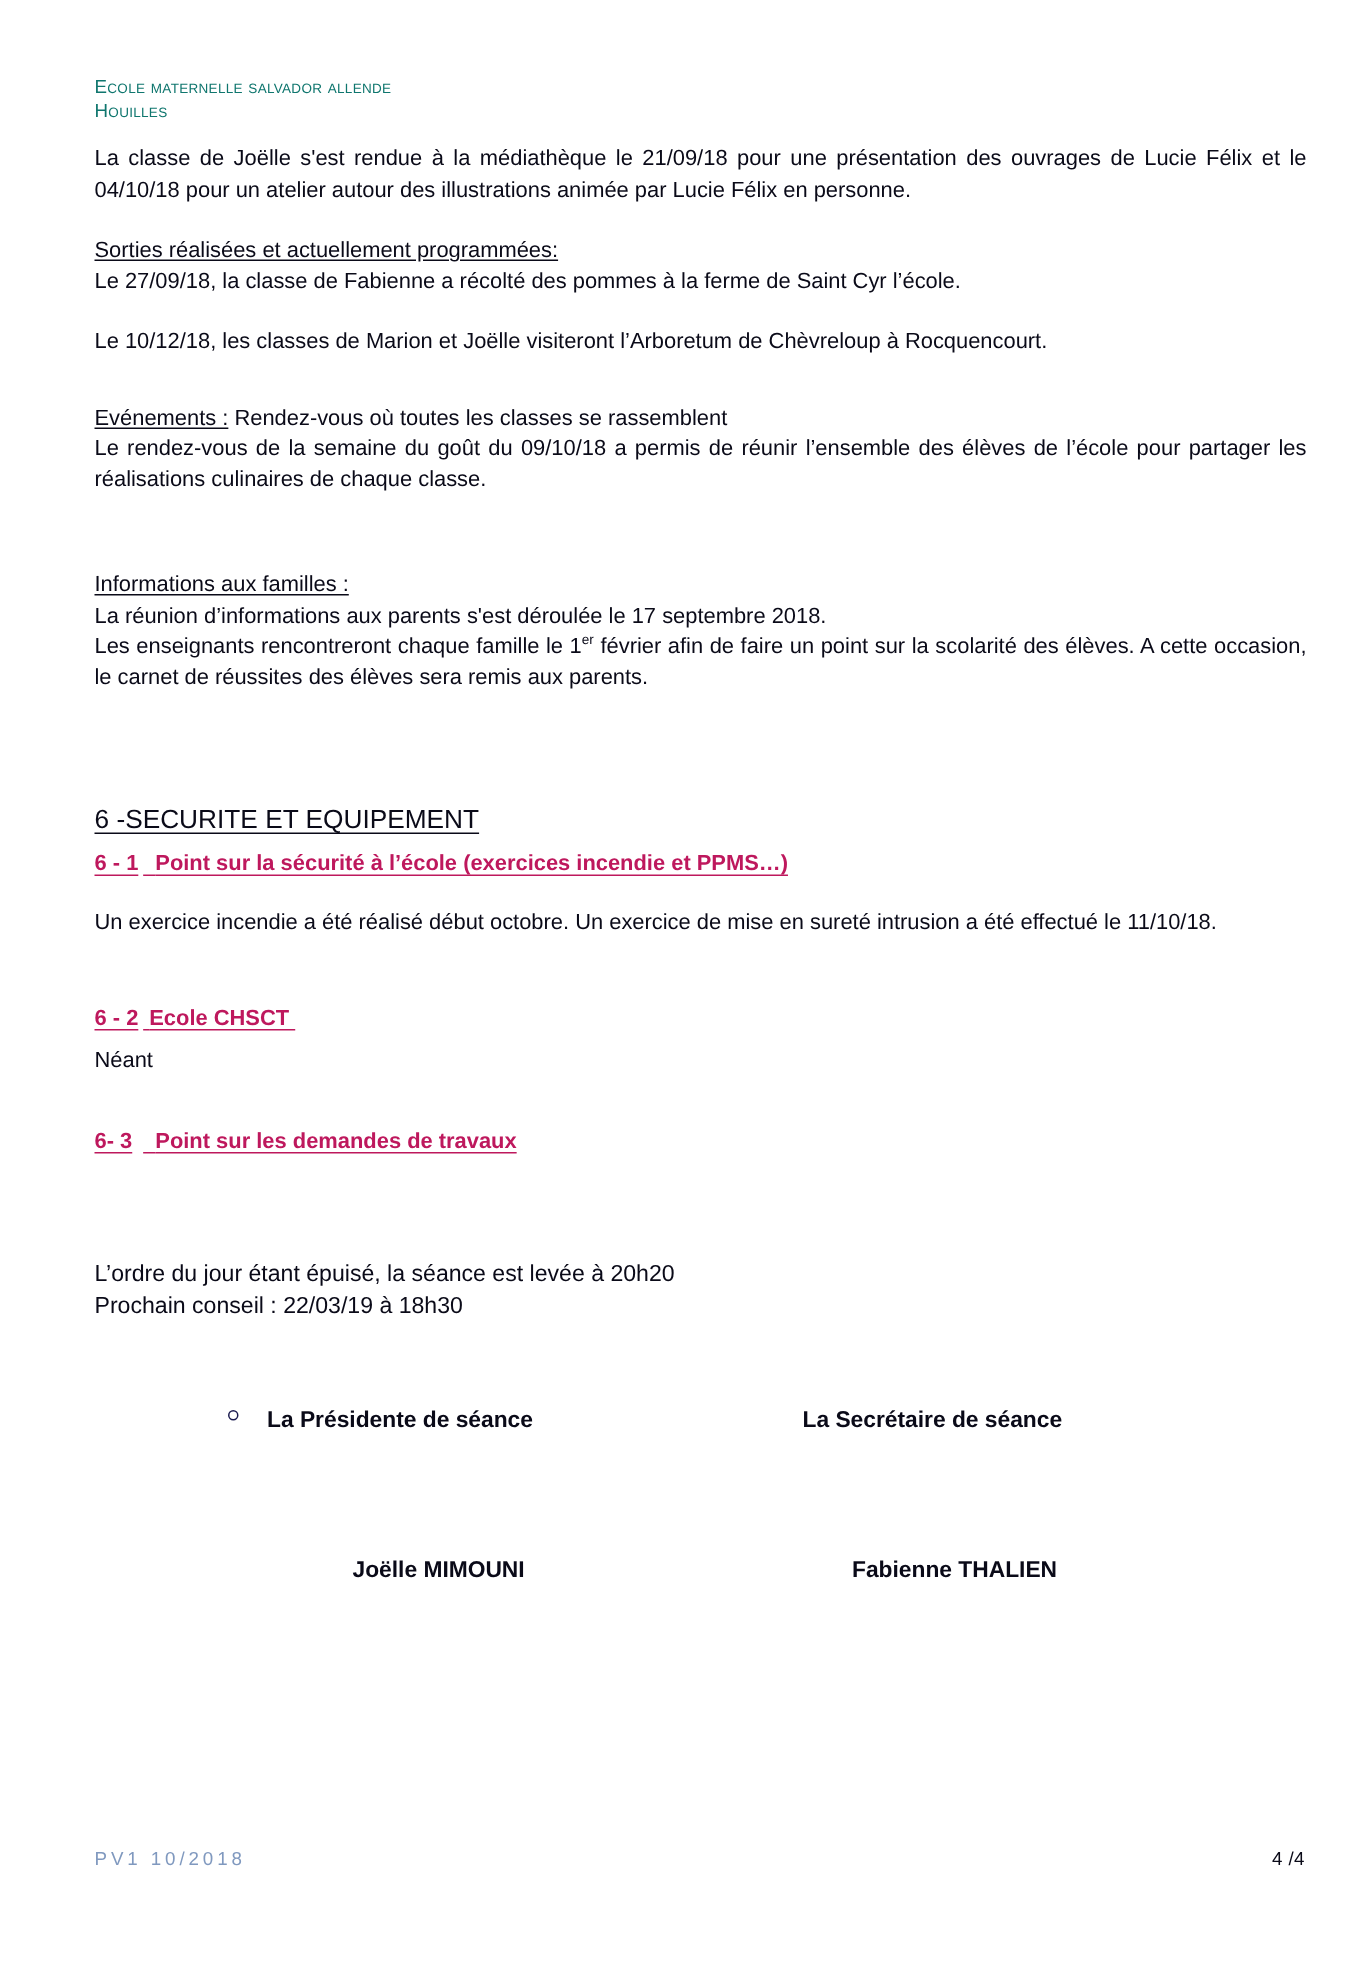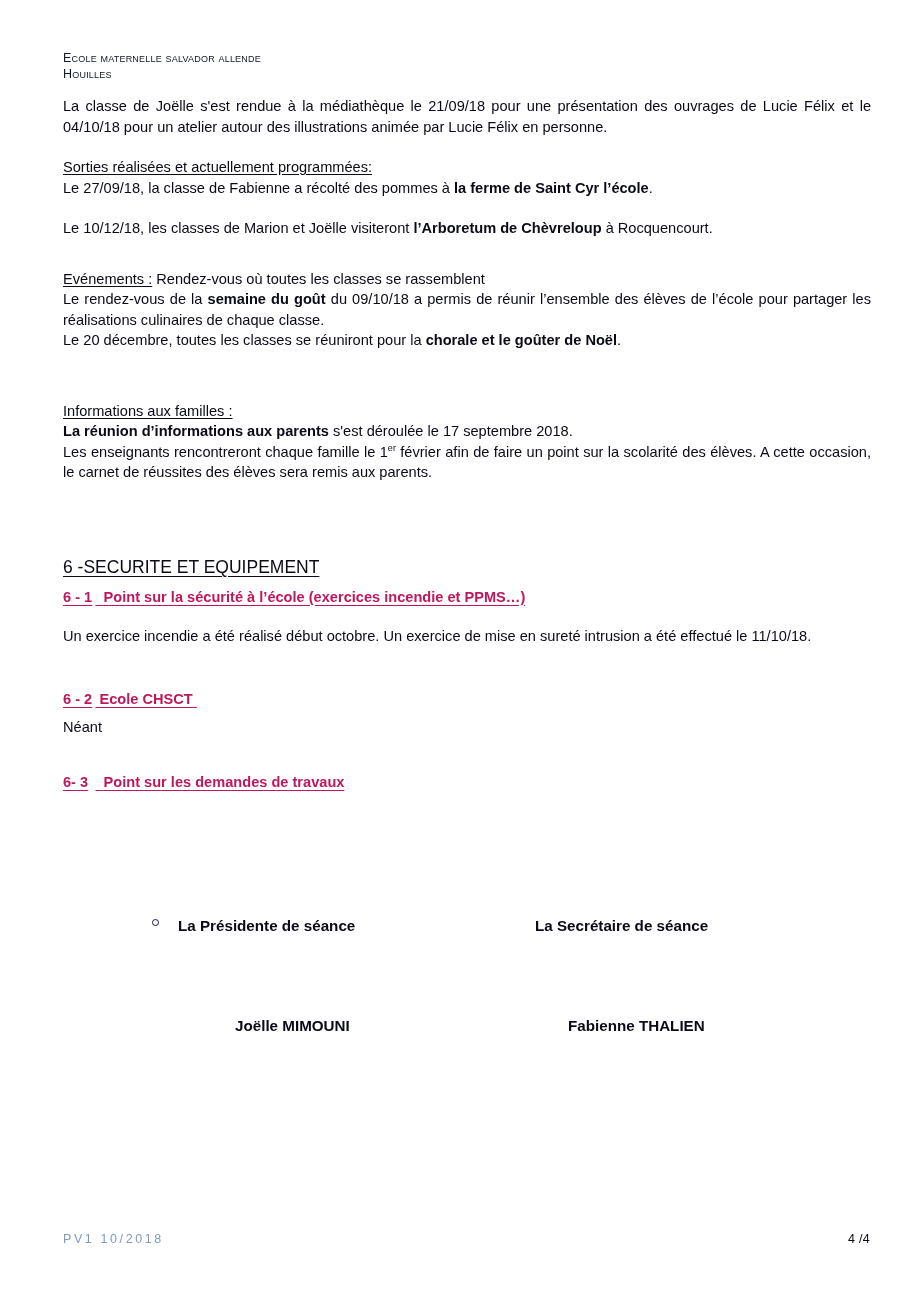--- a/index.html
+++ b/index.html
@@ -17,21 +17,21 @@
     color: #000010;
     overflow: hidden;
     box-sizing: border-box;
   }
 
   
   .doc-header {
     position: absolute;
     left: 63px;
     top: 50px;
-    color: #0f172a;
+    color: #0f766e;
     font-size: 12.5px;
     line-height: 16px;
     letter-spacing: 0.2px;
   }
   .doc-header .smallcaps {
     font-variant: small-caps;
     text-transform: lowercase;
     display: block;
     white-space: nowrap;
   }
@@ -45,21 +45,21 @@
     width: 808px;
   }
   p {
     margin: 0;
     font-size: 14.6px;
     line-height: 20.5px;
     color: #0a0a18;
   }
   .just { text-align: justify; text-justify: inter-word; }
   .u    { text-decoration: underline; text-underline-offset: 2px; }
-  .b    { font-weight: bold; }
+  .b    { font-weight: normal; }
   sup   { font-size: 0.62em; vertical-align: super; line-height: 0; }
   .gap-md { height: 20px; }
   .gap-lg { height: 30px; }
 
   
   .sec-title {
     font-size: 17.5px;
     line-height: 23px;
     text-decoration: underline;
     text-underline-offset: 3px;
@@ -147,21 +147,20 @@
     <p><span>Le 27/09/18, la classe de Fabienne a récolté des pommes à </span><span class="b">la ferme de Saint Cyr l’école</span><span>.</span></p>
 
     <div class="gap-md"></div>
 
     <p><span>Le 10/12/18, les classes de Marion et Joëlle visiteront </span><span class="b">l’Arboretum de Chèvreloup</span><span> à Rocquencourt.</span></p>
 
     <div class="gap-lg"></div>
 
     <p><span class="u">Evénements :</span><span> Rendez-vous où toutes les classes se rassemblent</span></p>
     <p class="just"><span>Le rendez-vous de la </span><span class="b">semaine du goût</span><span> du 09/10/18 a permis de réunir l’ensemble des élèves de l’école pour partager les réalisations culinaires de chaque classe.</span></p>
-    <p><span>Le  20 décembre, toutes les classes se réuniront pour la </span><span class="b">chorale et le goûter de Noël</span><span>.</span></p>
 
     <div class="gap-lg"></div>
     <div class="gap-md"></div>
 
     <p>
       <span class="u">Informations aux familles :</span>
     </p>
     <p><span class="b">La réunion d’informations aux parents</span><span> s'est déroulée le 17 septembre 2018.</span></p>
     <p class="just"><span>Les enseignants rencontreront chaque famille le 1</span><sup>er</sup><span> février afin de faire un point sur la scolarité des élèves. A cette occasion, le carnet de réussites des élèves sera remis aux parents.</span></p>
 
@@ -193,20 +192,24 @@
 
     <div>
       <span class="sub-title"><span>6- 3</span>	&nbsp;&nbsp;<span>Point sur les demandes de travaux</span></span>
     </div>
 
     <div style="height:8px"></div>
 
 
     <div style="height:60px"></div>
 
+    <div class="closing">
+      <p>L’ordre du jour étant épuisé, la séance est levée à 20h20</p>
+      <p>Prochain conseil : 22/03/19 à 18h30</p>
+    </div>
 
     <div style="height:55px"></div>
 
     <div class="sig-row" style="height:26px">
       <span class="sig-bullet"></span>
       <span class="sig-left">La Présidente de séance</span>
       <span class="sig-right">La Secrétaire de séance</span>
     </div>
 
     <div style="height:74px"></div>

